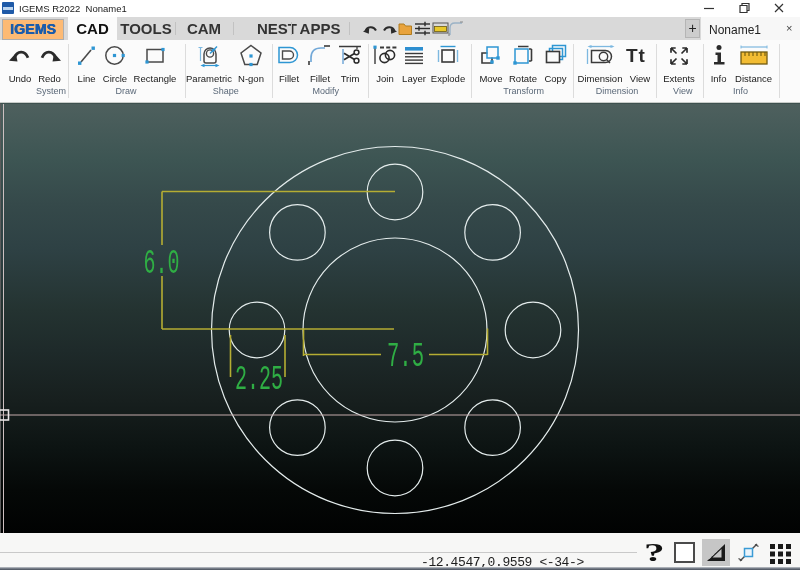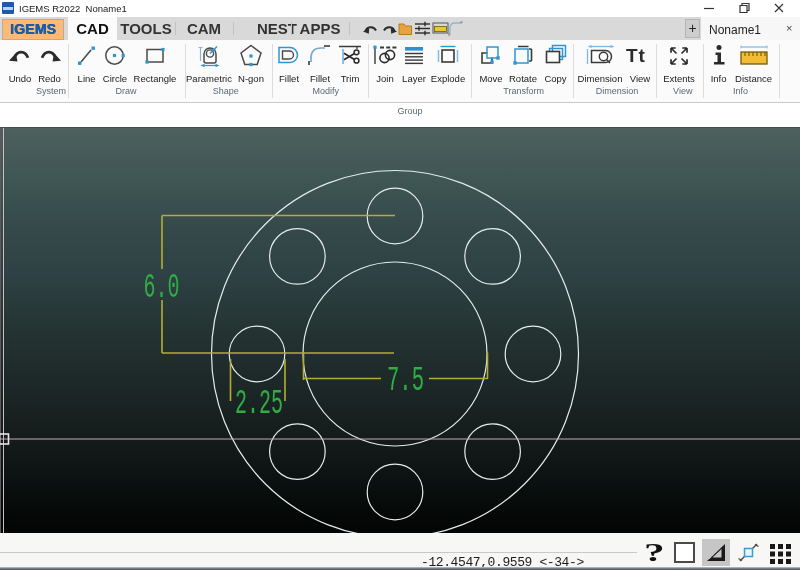--- a/index.html
+++ b/index.html
@@ -29,21 +29,21 @@
   #ribbon { position:absolute; left:0; top:40px; width:800px; height:63px; background:#fbfbfb; border-bottom:1px solid #c8ccc9; }
   .rsep { position:absolute; top:4px; width:1px; height:54px; background:#dcdcdc; }
   .ritem { position:absolute; top:4px; text-align:center; }
   .ritem svg { display:block; margin:0 auto; }
   .rlabel { position:absolute; top:29px; width:100%; text-align:center; font-size:9.5px; color:#1a1a1a; white-space:nowrap; }
   .glabel { position:absolute; top:46px; text-align:center; font-size:9px; color:#5a6878; white-space:nowrap; }
 
   
   #canvas { position:absolute; left:0; top:103px; width:800px; height:430px;
      background:linear-gradient(180deg,#4e605e 0%, #3d5553 13%, #35494a 23.5%, #2e4144 34%, #243331 48%, #1e2a2a 57.5%, #171f1e 69%, #0c1312 80.7%, #050807 90%, #010202 100%);
-     border-left:1px solid #5a5a5a; border-top:1px solid #3e514f;margin-top:24px; }
+     border-left:1px solid #5a5a5a; border-top:1px solid #3e514f; }
   #canvas svg { position:absolute; left:-1px; top:0; }
 
   
   #statusbar { position:absolute; left:0; top:533px; width:800px; height:35px; background:#f7f7f6; }
   #cmdline { position:absolute; left:0px; top:19px; width:637px; height:1px; background:#c9c9c9; }
   #coords { position:absolute; left:421px; top:555px; font-family:"Liberation Mono", monospace; font-size:13px; letter-spacing:-0.4px; color:#1c1c1c; }
   #qmark { position:absolute; left:644px; top:539px; font-size:25px; font-weight:bold; color:#111; transform:scaleX(1.65); transform-origin:0 0; font-family:'Liberation Serif', serif; }
   #chkbox { position:absolute; left:674px; top:542px; width:21px; height:21px; background:#fff; border:2px solid #4a4a4a; }
   #sqbtn { position:absolute; left:702px; top:539px; width:28px; height:27px; background:#c6c6c6; }
   #bottomstrip { position:absolute; left:0; top:567px; width:800px; height:3px; background:linear-gradient(180deg,#c6cacf 0%, #7a818c 45%, #474e5a 100%); }

